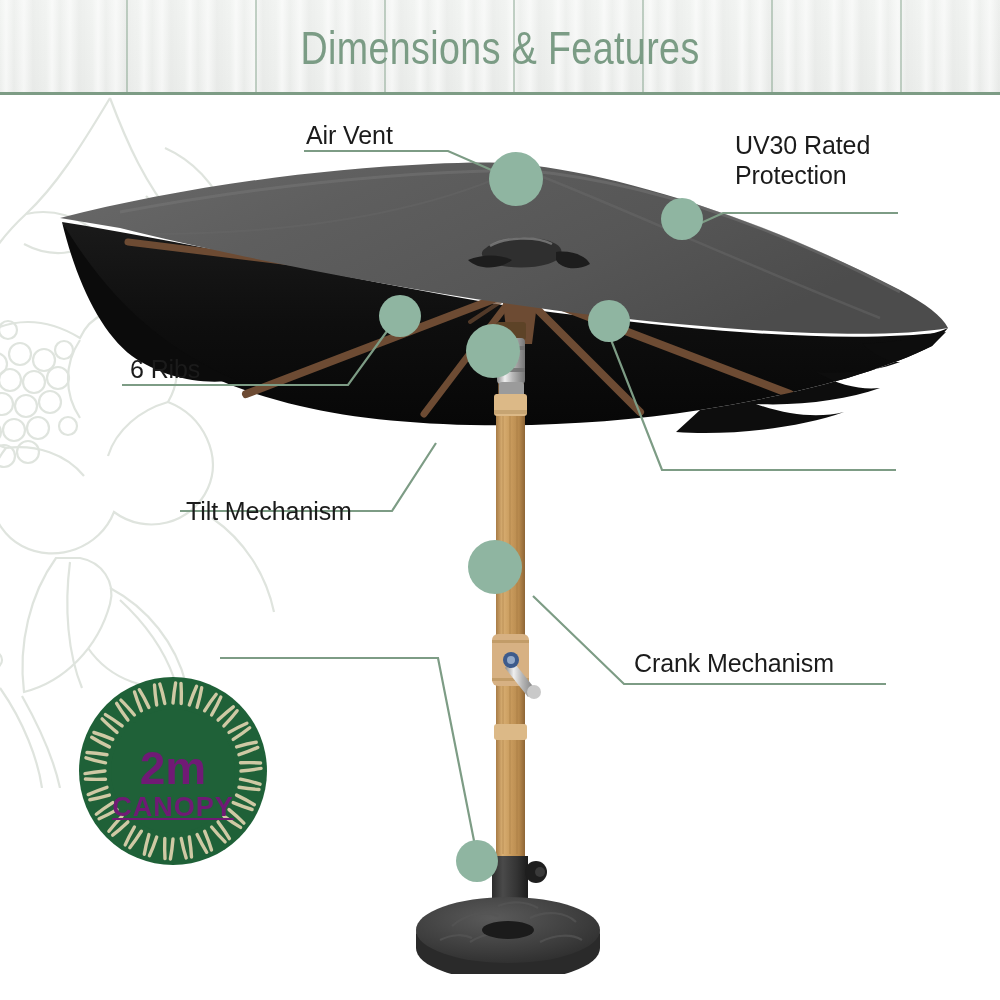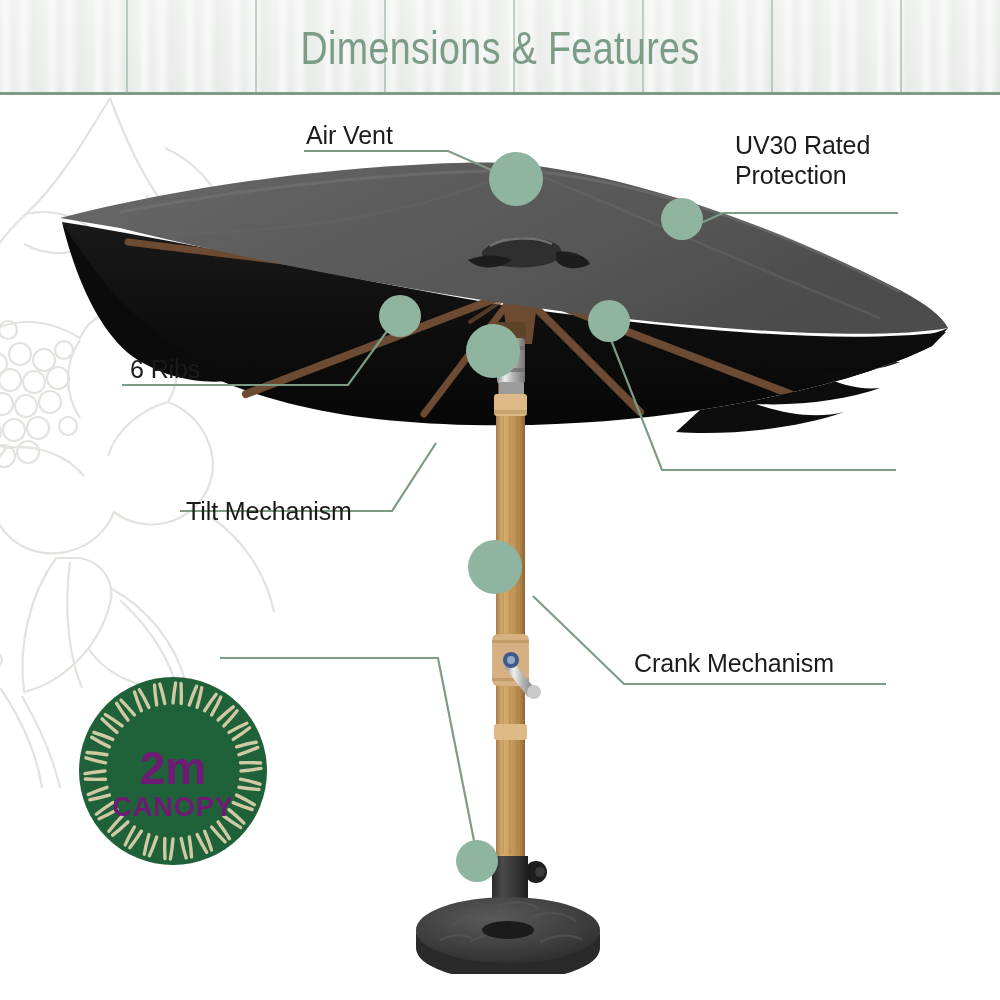--- a/index.html
+++ b/index.html
@@ -79,21 +79,21 @@
   
   #badge{
     position:absolute;left:78px;top:676px;width:190px;height:190px;
   }
   #badge .btext{
     position:absolute;left:0;top:48px;width:190px;text-align:center;color:#701a75;
     font-family:"Liberation Sans Narrow","Liberation Sans",sans-serif;
     margin-top:20px;
   }
   #badge .bnum{font-size:46px;line-height:48px;font-weight:bold;letter-spacing:0px;}
-  #badge .bcap{font-size:27px;line-height:30px;font-weight:bold;letter-spacing:1px;}
+  #badge .bcap{font-size:27px;line-height:30px;font-weight:bold;letter-spacing:1px;text-decoration:underline;}
 
   
   #dims{
     position:absolute;left:46px;top:896px;
     color:#1d4a2c;font-size:29px;line-height:37px;white-space:pre;
   }
   #note{
     position:absolute;left:690px;top:896px;
     color:#7d9c85;font-size:29px;line-height:37px;white-space:pre;
   }

